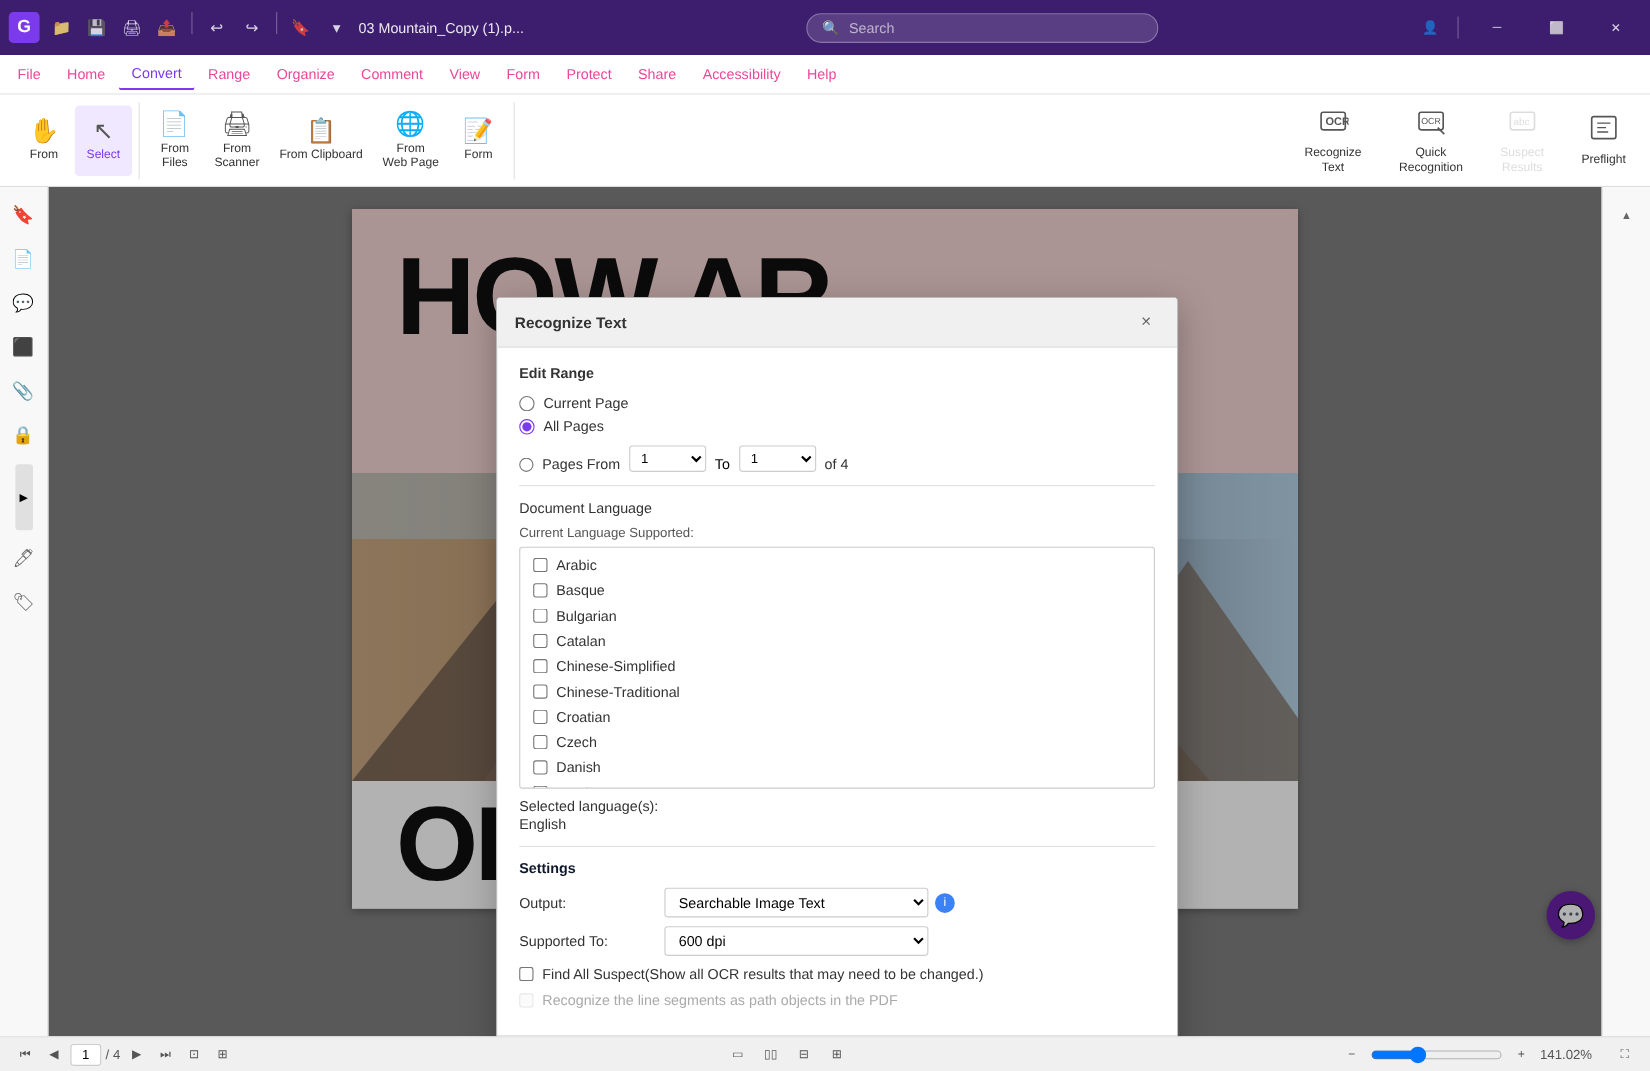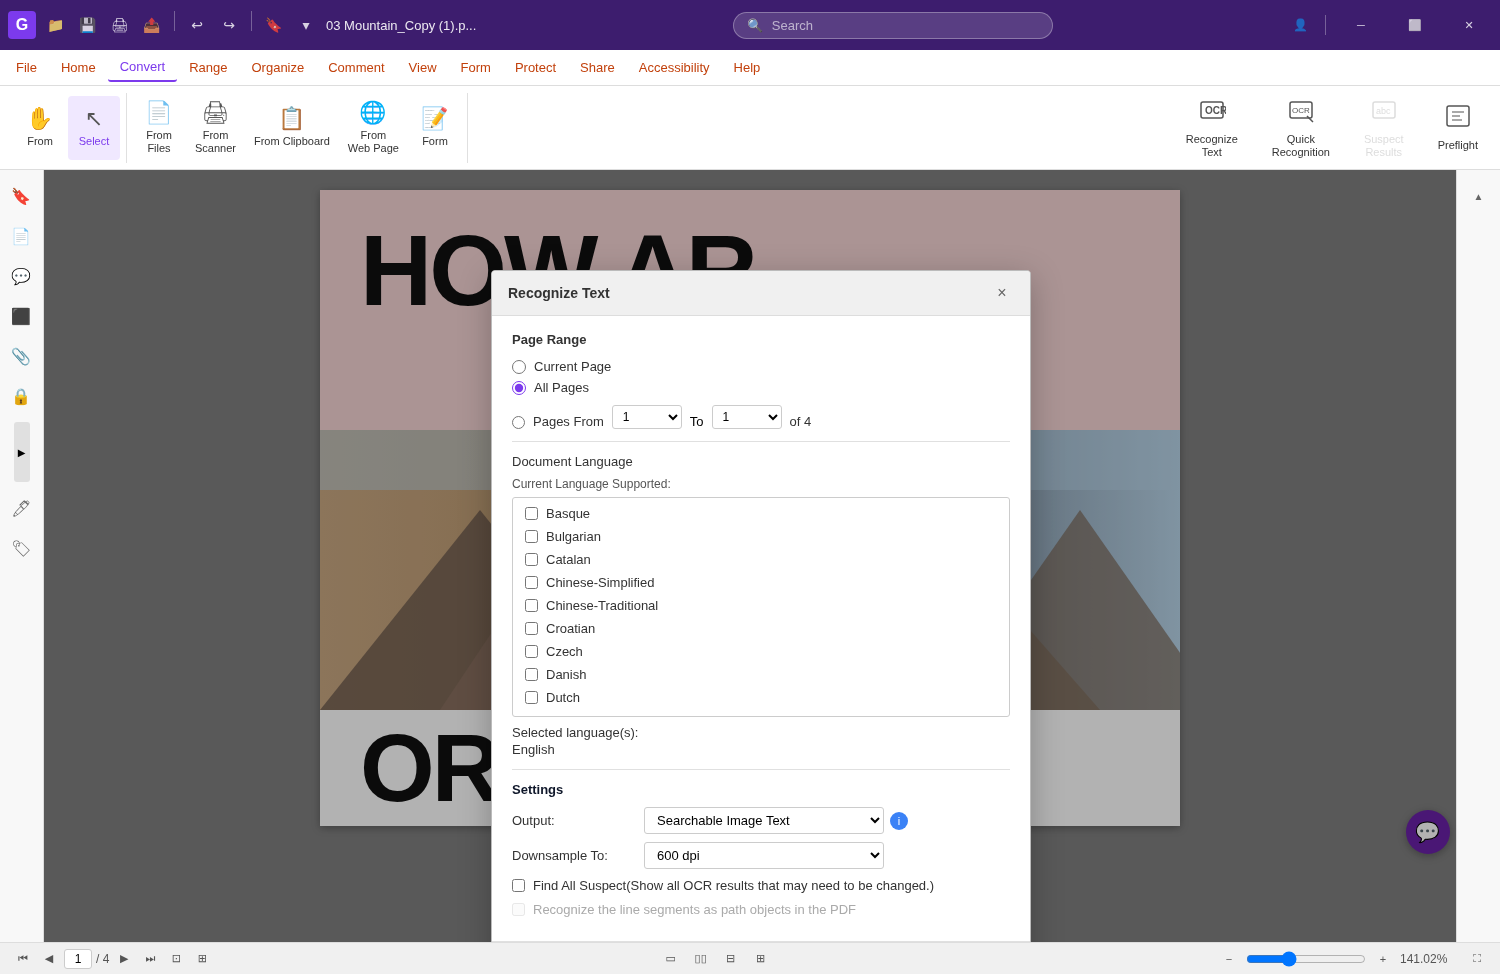--- a/index.html
+++ b/index.html
@@ -30,21 +30,21 @@
 
     
     .menu-bar {
       background: white;
       height: 36px;
       display: flex;
       align-items: center;
       padding: 0 4px;
       border-bottom: 1px solid #ddd;
     }
-    .menu-item { padding: 6px 12px; cursor: pointer; font-size: 13px; color: #c2410c; border-radius: 3px; }
+    .menu-item { padding: 6px 12px; cursor: pointer; font-size: 13px; color: #ec4899; border-radius: 3px; }
     .menu-item.active { color: #7c3aed; border-bottom: 2px solid #7c3aed; }
 
     
     .toolbar {
       background: white;
       height: 84px;
       border-bottom: 1px solid #ddd;
       display: flex;
       align-items: center;
       padding: 0 8px;
@@ -162,21 +162,21 @@
       z-index: 100;
       display: flex;
       align-items: flex-start;
       justify-content: center;
       padding-top: 100px;
     }
     .dialog {
       background: white;
       border: 1px solid #bbb;
       border-radius: 4px;
-      width: 540px;
+      width: 620px;
       box-shadow: 0 8px 32px rgba(0,0,0,0.25);
       overflow: hidden;
       margin-left: 22px;
     }
     .dialog-title-bar {
       background: #f0f0f0;
       padding: 10px 16px;
       display: flex;
       align-items: center;
       justify-content: space-between;
@@ -434,21 +434,21 @@
   <div class="dialog-overlay">
     <div class="dialog">
 
       <div class="dialog-title-bar">
         <span class="dialog-title">Recognize Text</span>
         <span class="dialog-close">×</span>
       </div>
 
       <div class="dialog-body">
 
-        <div class="section-title">Page Range</div>
+        <div class="section-title">Edit Range</div>
         <div class="radio-group">
           <div class="radio-row">
             <input type="radio" name="pagerange" id="currentPage" style="">
             <label for="currentPage">Current Page</label>
           </div>
           <div class="radio-row">
             <input type="radio" name="pagerange" id="allPages" checked="" style="">
             <label for="allPages">All Pages</label>
           </div>
           <div class="pages-from-row">
@@ -466,20 +466,24 @@
         </div>
 
         <hr class="section-divider">
 
         <div class="lang-section-title">Document Language</div>
         <div class="lang-section-title" style="font-size:12px; color:#555; margin-bottom:6px;">Current Language Supported:</div>
 
         <div class="lang-list-container">
           <div class="lang-list">
             <div class="lang-item">
+              <input type="checkbox" id="arabic" style="">
+              <label for="arabic">Arabic</label>
+            </div>
+            <div class="lang-item">
               <input type="checkbox" id="basque" style="">
               <label for="basque">Basque</label>
             </div>
             <div class="lang-item">
               <input type="checkbox" id="bulgarian" style="">
               <label for="bulgarian">Bulgarian</label>
             </div>
             <div class="lang-item">
               <input type="checkbox" id="catalan" style="">
               <label for="catalan">Catalan</label>
@@ -523,21 +527,21 @@
             <div class="setting-select-wrap">
               <select class="setting-select">
                 <option>Searchable Image Text</option>
                 <option>Editable Text</option>
                 <option>ClearScan</option>
               </select>
               <div class="info-icon">i</div>
             </div>
           </div>
           <div class="setting-row">
-            <span class="setting-label">Downsample To:</span>
+            <span class="setting-label">Supported To:</span>
             <div class="setting-select-wrap">
               <select class="setting-select">
                 <option>600 dpi</option>
                 <option>300 dpi</option>
                 <option>150 dpi</option>
               </select>
             </div>
           </div>
           <div class="checkbox-row">
             <input type="checkbox" id="findSuspect" style="">

